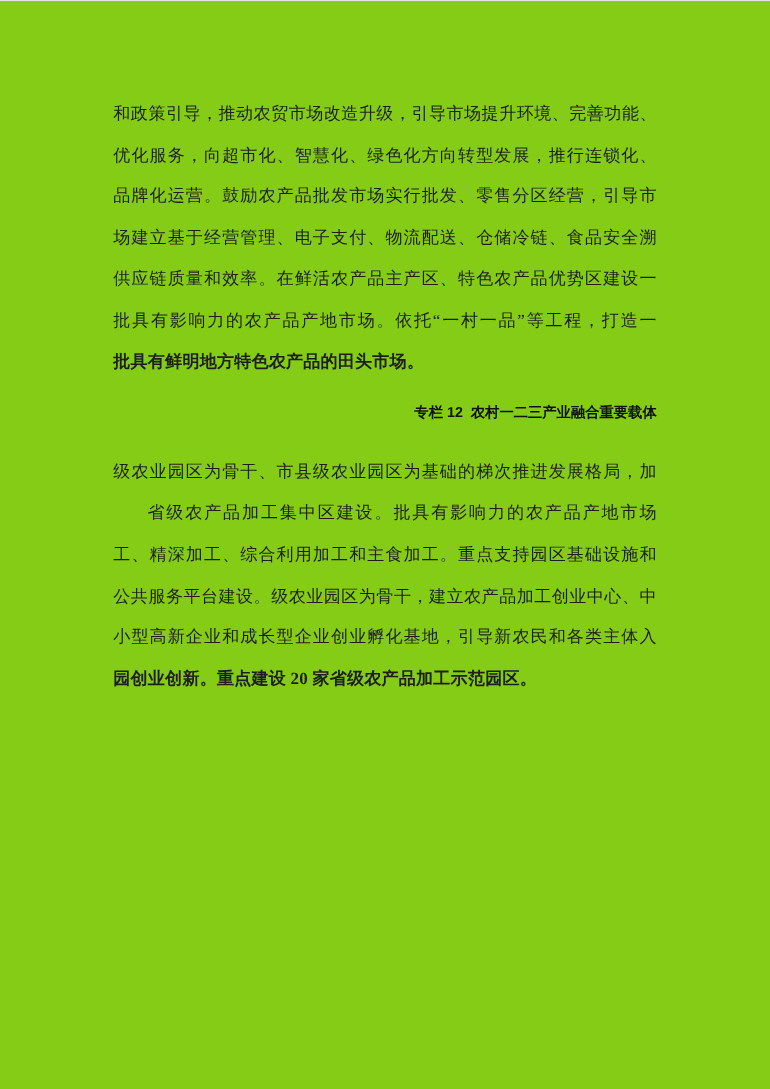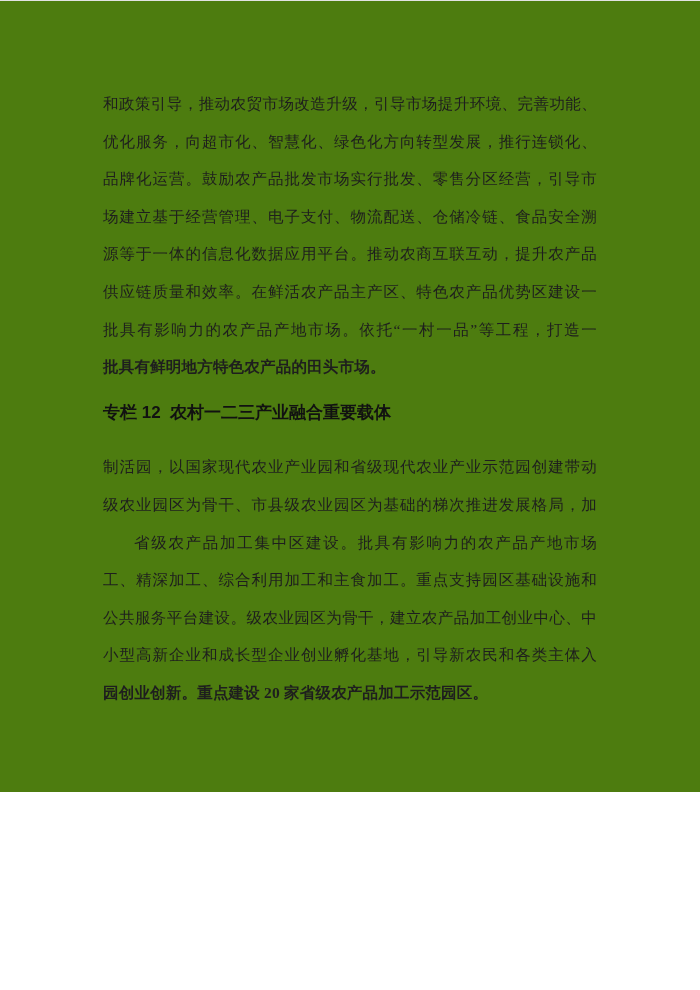--- a/index.html
+++ b/index.html
@@ -5,22 +5,22 @@
   * { margin: 0; padding: 0; box-sizing: border-box; }
   html, body { width: 700px; height: 990px; }
   body {
     background: #ffffff;
     font-family: "Liberation Serif", "DejaVu Serif", serif;
     color: #1e1e1e;
   }
   .page {
     position: relative;
     width: 700px;
-    height: 792px;
-    background: #4d7c0f;
+    height: 990px;
+    background: #84cc16;
     overflow: hidden;
     border-top: 1px solid #e2e2e2;
   }
   .content {
     position: absolute;
     left: 103px;
     top: 84px;
     width: 494px;
   }
   .para { display: block; }
@@ -32,50 +32,48 @@
     text-align: justify;
     text-align-last: justify;
     white-space: pre-wrap;
   }
   .line.last { text-align-last: left; font-weight: bold; }
   .line.indent { text-indent: 31px; }
   .box-heading {
     display: block;
     font-family: "Liberation Sans", "DejaVu Sans", sans-serif;
     font-weight: 700;
-    font-size: 17px;
+    font-size: 13px;
     line-height: 37.6px;
     color: #111111;
-    text-align: left;
+    text-align: right;
     white-space: pre-wrap;
     margin-top: 8px;
     margin-bottom: 17px;
   }
 </style>
 </head>
 <body style="color: rgb(30, 30, 30);">
 
 <div class="page">
   <div class="content">
 
     <div class="para">
       <span class="line">和政策引导，推动农贸市场改造升级，引导市场提升环境、完善功能、</span>
       <span class="line">优化服务，向超市化、智慧化、绿色化方向转型发展，推行连锁化、</span>
       <span class="line">品牌化运营。鼓励农产品批发市场实行批发、零售分区经营，引导市</span>
       <span class="line">场建立基于经营管理、电子支付、物流配送、仓储冷链、食品安全溯</span>
-      <span class="line">源等于一体的信息化数据应用平台。推动农商互联互动，提升农产品</span>
       <span class="line">供应链质量和效率。在鲜活农产品主产区、特色农产品优势区建设一</span>
       <span class="line">批具有影响力的农产品产地市场。依托“一村一品”等工程，打造一</span>
       <span class="line last">批具有鲜明地方特色农产品的田头市场。</span>
     </div>
 
     <h2 class="box-heading">专栏 12  农村一二三产业融合重要载体</h2>
 
     <div class="para">
-      <span class="line">制活园，以国家现代农业产业园和省级现代农业产业示范园创建带动</span>
       <span class="line">级农业园区为骨干、市县级农业园区为基础的梯次推进发展格局，加</span>
     </div>
 
     <div class="para">
       <span class="line indent">省级农产品加工集中区建设。批具有影响力的农产品产地市场</span>
       <span class="line">工、精深加工、综合利用加工和主食加工。重点支持园区基础设施和</span>
       <span class="line">公共服务平台建设。级农业园区为骨干，建立农产品加工创业中心、中</span>
       <span class="line">小型高新企业和成长型企业创业孵化基地，引导新农民和各类主体入</span>
       <span class="line last">园创业创新。重点建设 20 家省级农产品加工示范园区。</span>
     </div>

